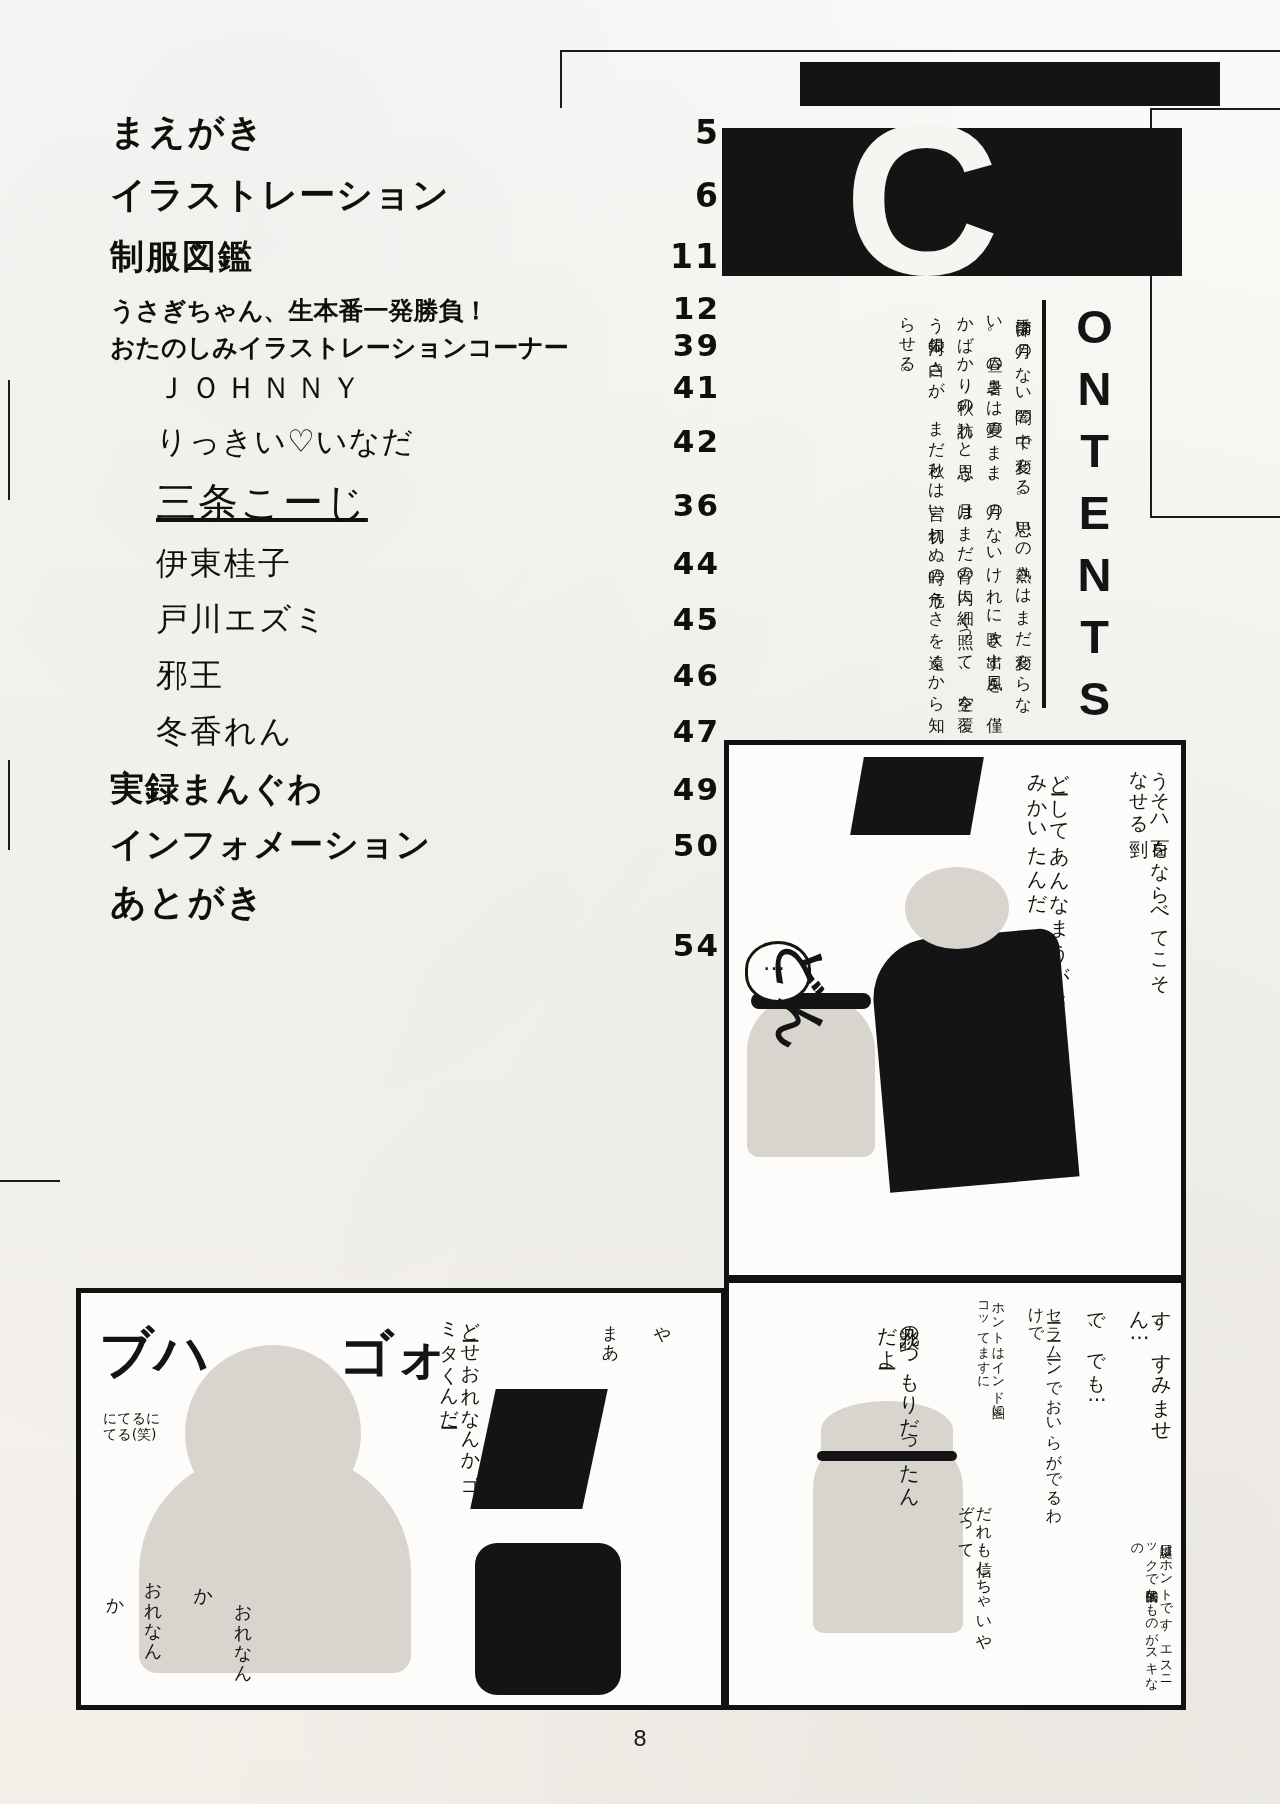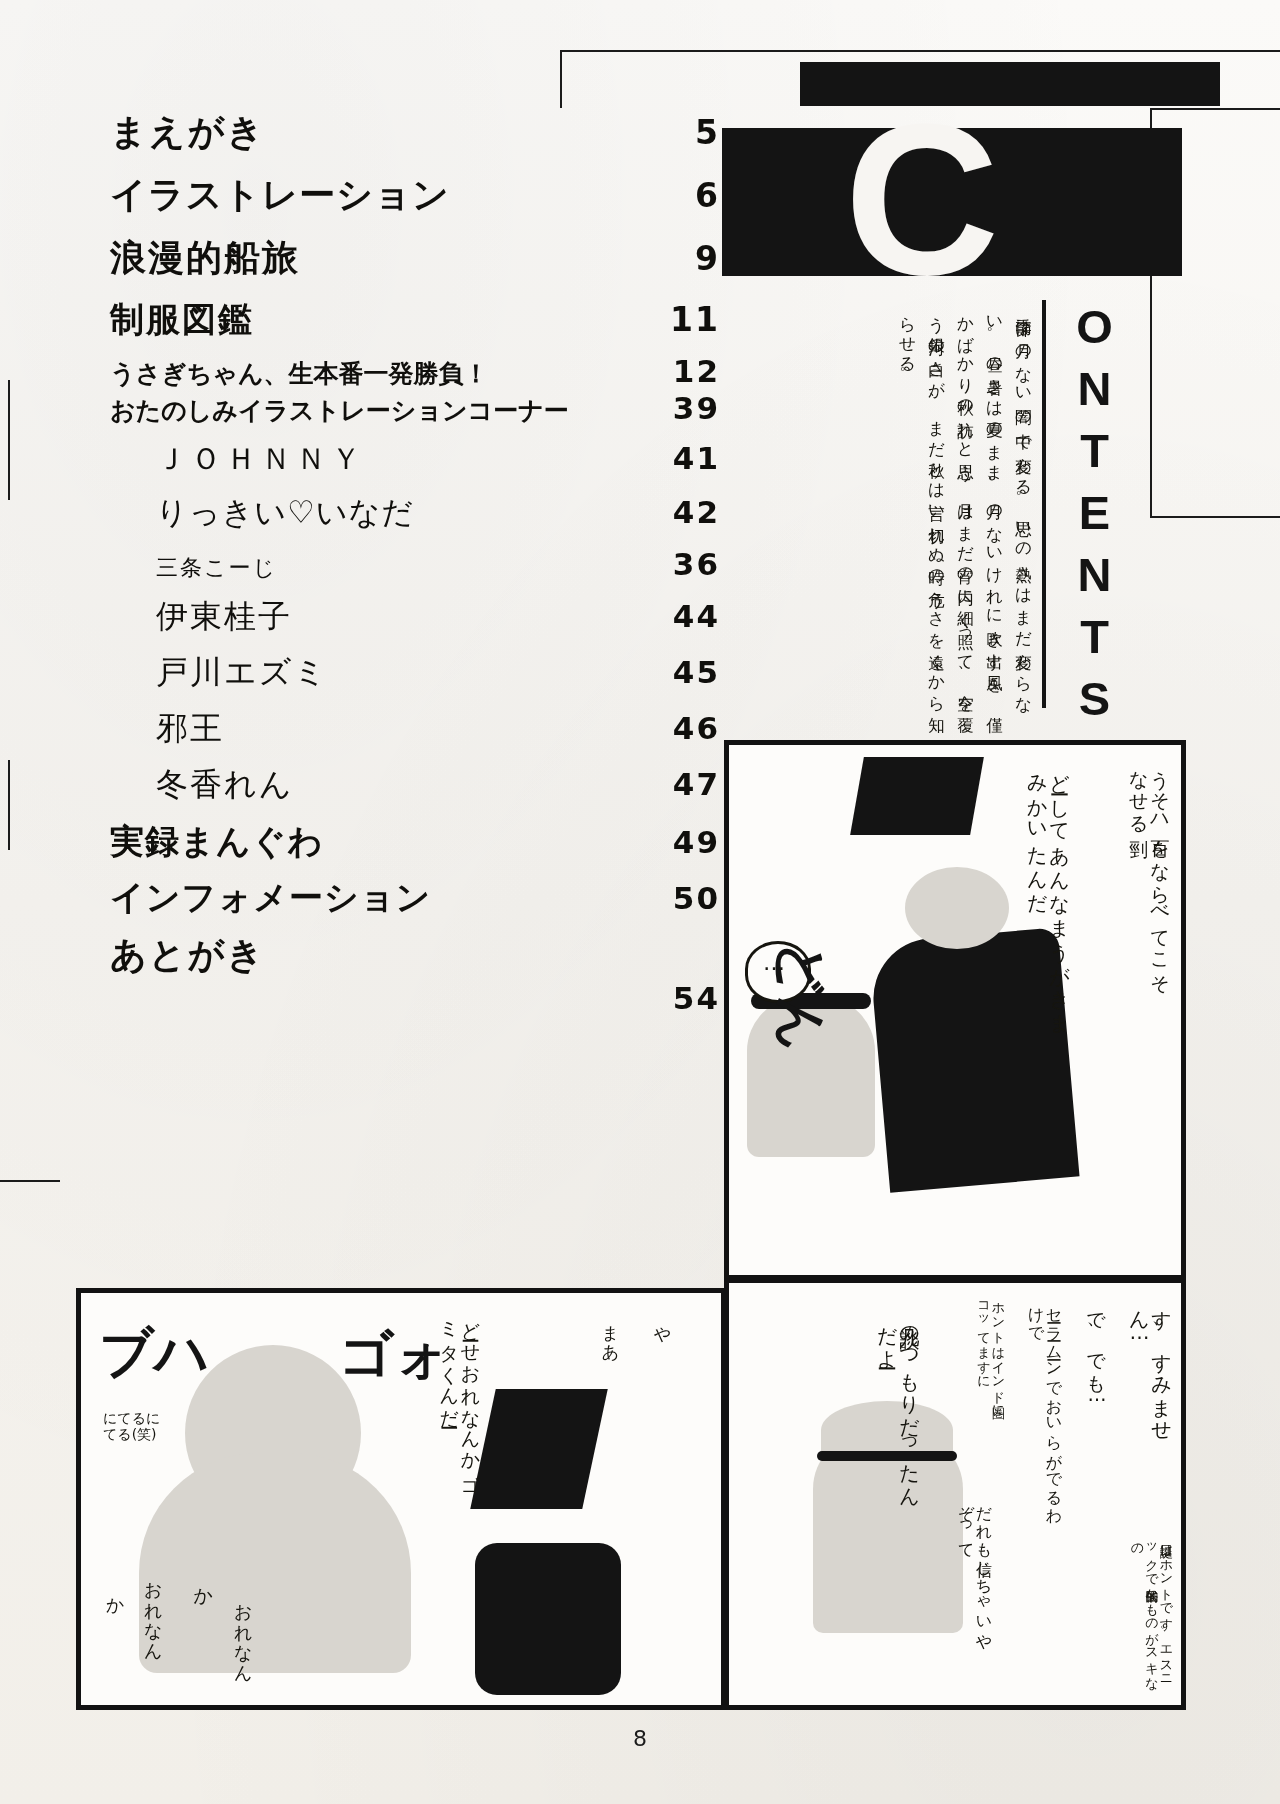--- a/index.html
+++ b/index.html
@@ -142,26 +142,26 @@
   .r0 { margin-bottom: 14px; }
   .r1 .toc-title { font-size: 36px; font-weight: bold; letter-spacing: 1px; }
   .r1 { margin-bottom: 14px; }
   .r2 .toc-title { font-size: 36px; font-weight: bold; letter-spacing: 2px; }
   .r2 { margin-bottom: 14px; }
   .r3 .toc-title { font-size: 34px; font-weight: bold; letter-spacing: 2px; }
   .r3 { margin-bottom: 10px; }
   .r4 .toc-title { font-size: 25px; font-weight: bold; letter-spacing: 0px; }
   .r4 { margin-bottom: 0; }
   .r5 .toc-title { font-size: 25px; font-weight: bold; letter-spacing: 0px; }
-  .r5 { margin-bottom: 12px; gap: 10px; }
+  .r5 { margin-bottom: 4px; gap: 10px; }
   .r6 .toc-title { font-size: 30px; letter-spacing: 5px; padding-left: 46px; }
   .r6 { margin-bottom: 12px; }
   .r7 .toc-title { font-size: 31px; letter-spacing: 1px; padding-left: 46px; }
   .r7 { margin-bottom: 12px; }
-  .r8 .toc-title { font-size: 22px; letter-spacing: 2px; padding-left: 46px; }
+  .r8 .toc-title { font-size: 40px; letter-spacing: 2px; padding-left: 46px; text-decoration: underline; }
   .r8 { margin-bottom: 12px; }
   .r9 .toc-title { font-size: 32px; letter-spacing: 2px; padding-left: 46px; }
   .r9 { margin-bottom: 12px; }
   .r10 .toc-title { font-size: 32px; letter-spacing: 2px; padding-left: 46px; }
   .r10 { margin-bottom: 12px; }
   .r11 .toc-title { font-size: 32px; letter-spacing: 2px; padding-left: 46px; }
   .r11 { margin-bottom: 12px; }
   .r12 .toc-title { font-size: 32px; letter-spacing: 2px; padding-left: 46px; }
   .r12 { margin-bottom: 12px; }
   .r13 .toc-title { font-size: 33px; font-weight: bold; letter-spacing: 0px; }
@@ -257,24 +257,20 @@
 
   <div class="toc">
     <div class="toc-row r0">
       <span class="toc-title">まえがき</span>
       <span class="toc-page">5</span>
     </div>
     <div class="toc-row r1">
       <span class="toc-title">イラストレーション</span>
       <span class="toc-page">6</span>
     </div>
-    <div class="toc-row r2">
-      <span class="toc-title">浪漫的船旅</span>
-      <span class="toc-page">9</span>
-    </div>
     <div class="toc-row r3">
       <span class="toc-title">制服図鑑</span>
       <span class="toc-page">11</span>
     </div>
     <div class="toc-row r4">
       <span class="toc-title">うさぎちゃん、生本番一発勝負！</span>
       <span class="toc-page">12</span>
     </div>
     <div class="toc-row r5">
       <span class="toc-title">おたのしみイラストレーションコーナー</span>

